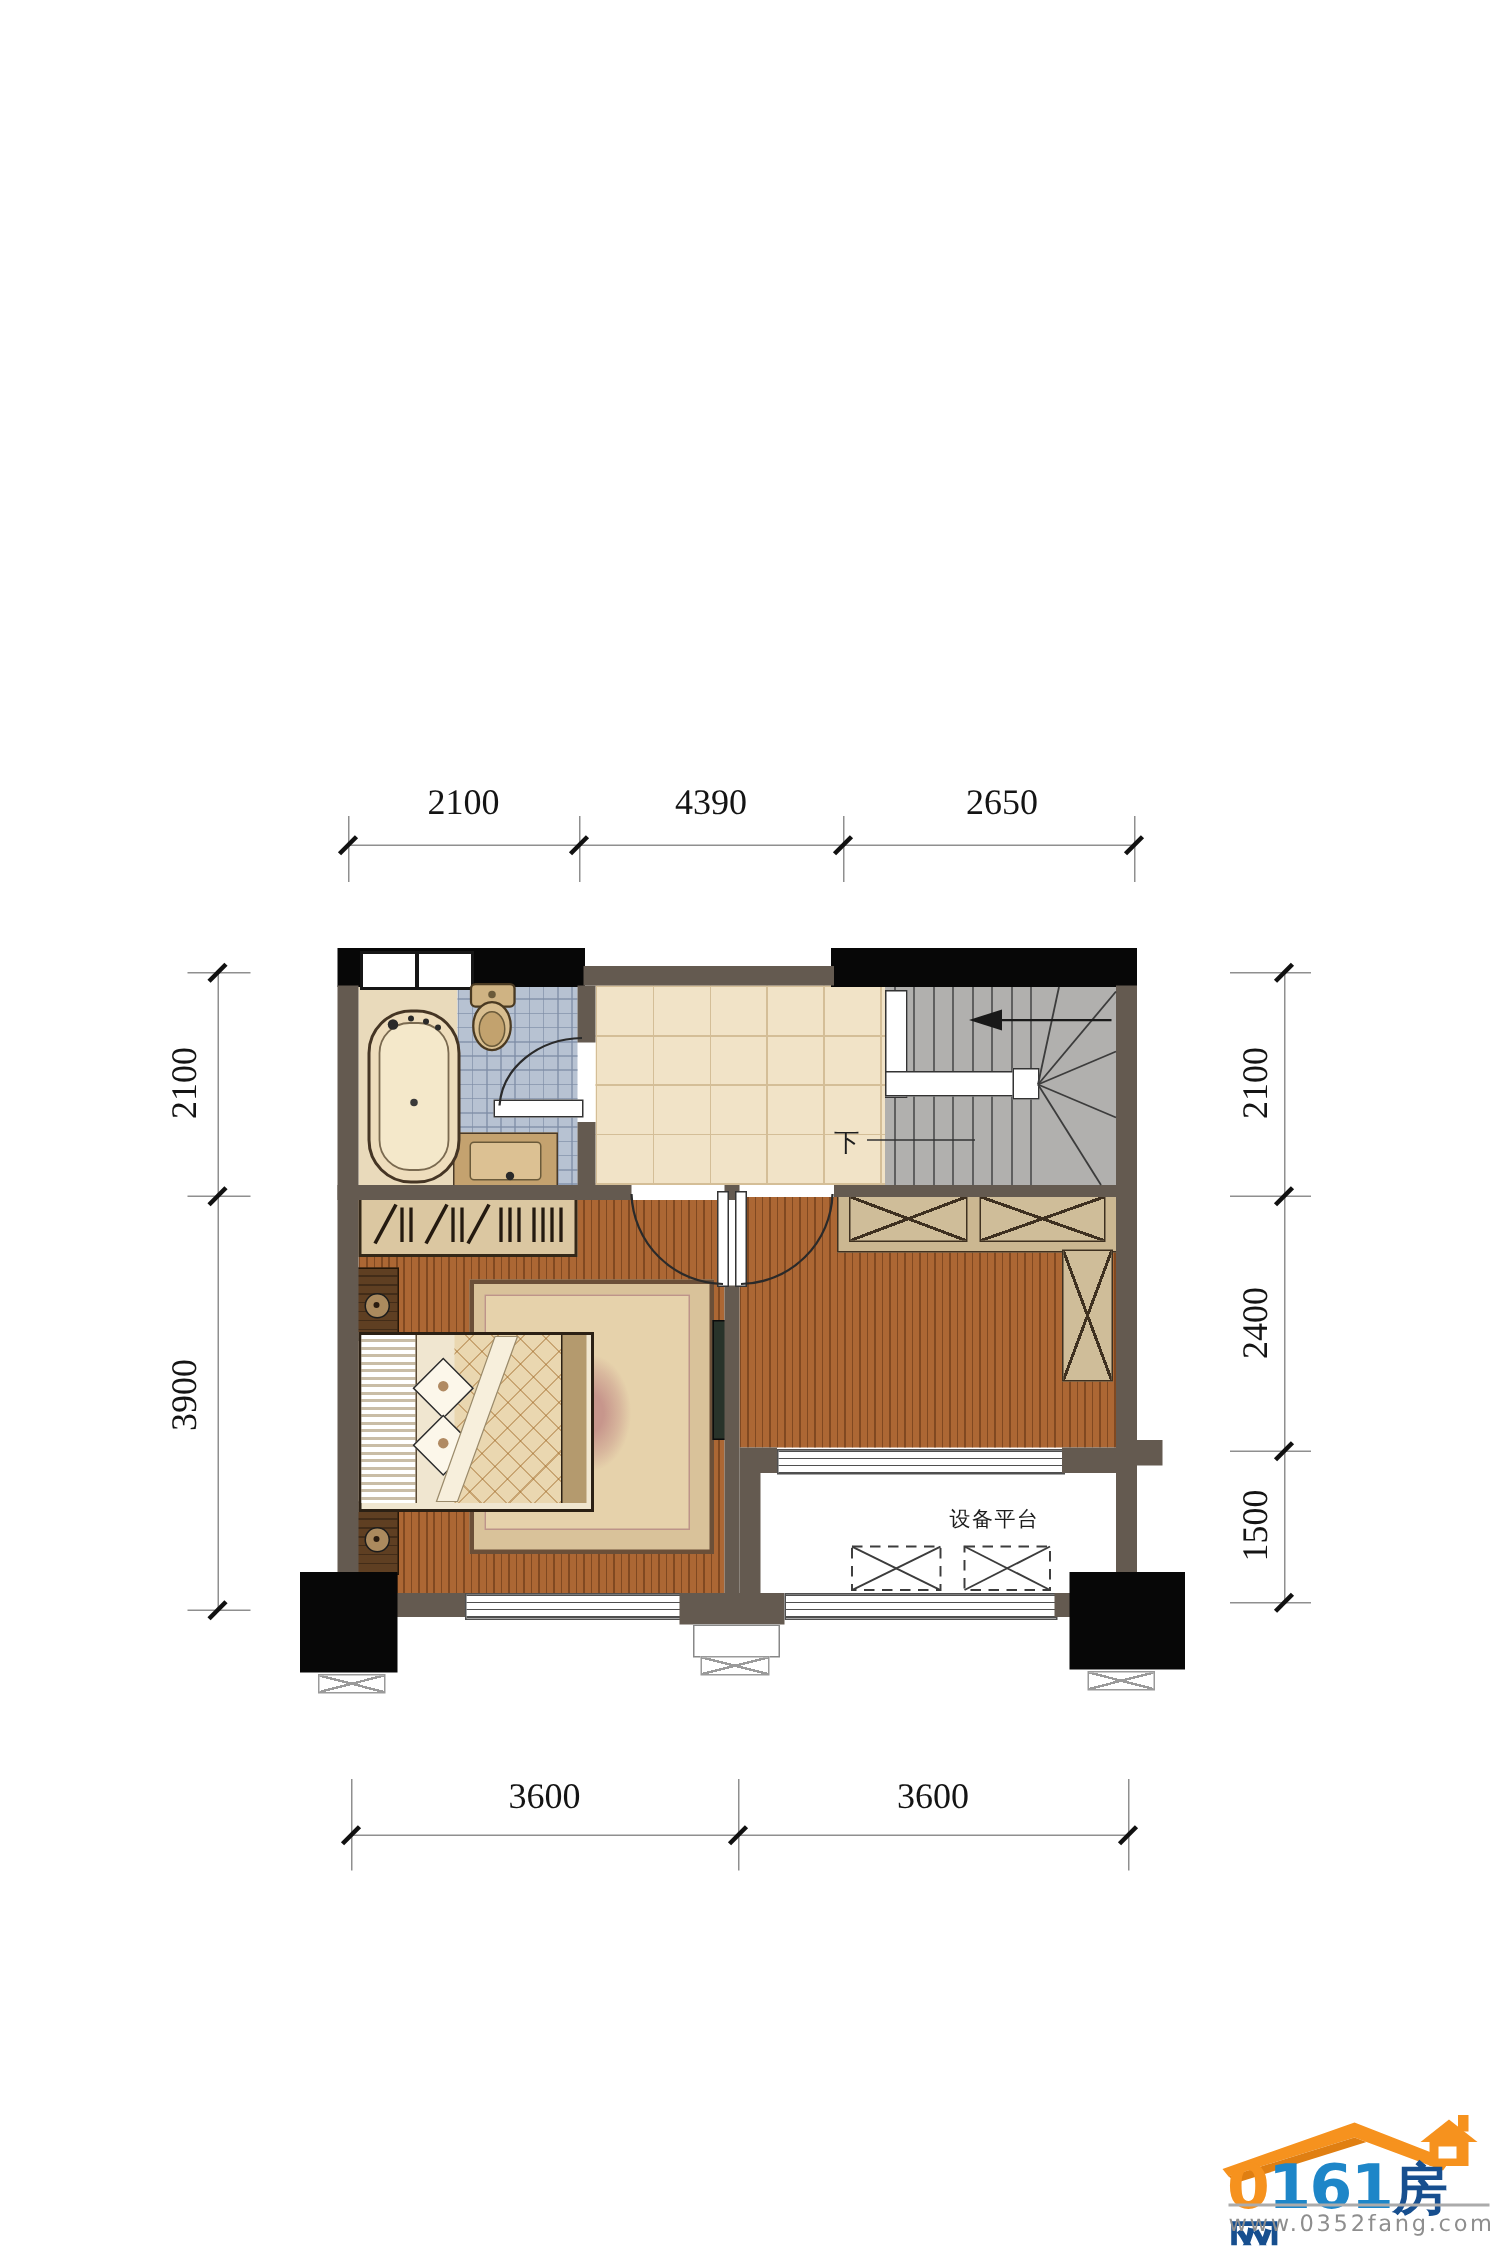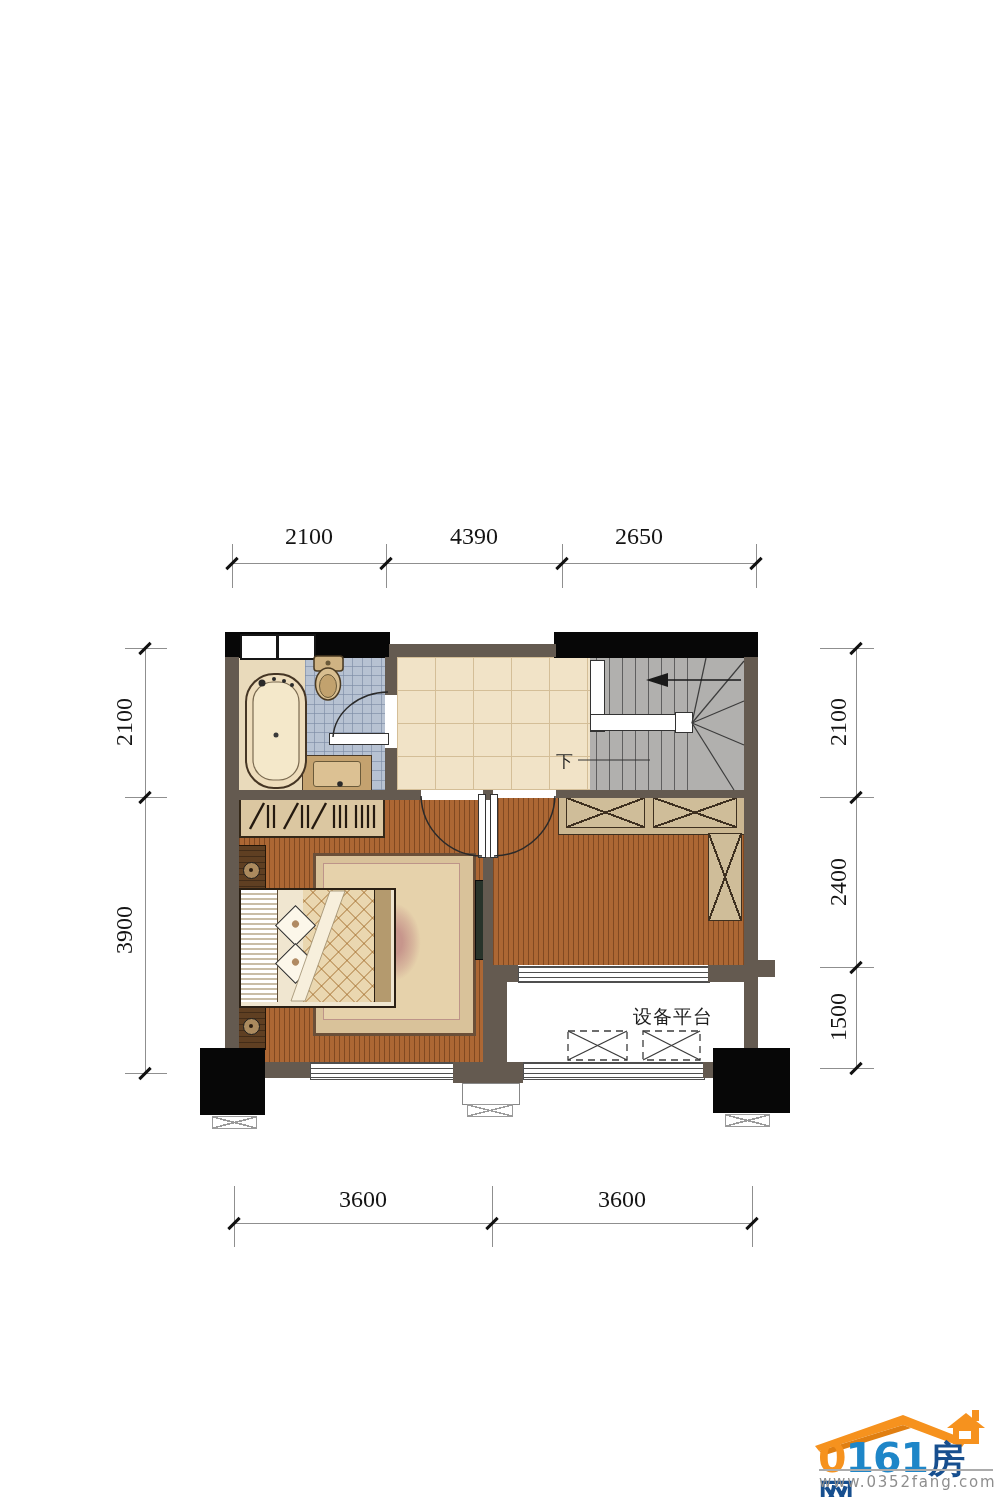--- a/index.html
+++ b/index.html
@@ -52,21 +52,21 @@
   <div class="dl" style="left:386px;top:544px;width:1px;height:44px"></div>
   <div class="dl" style="left:562px;top:544px;width:1px;height:44px"></div>
   <div class="dl" style="left:756px;top:544px;width:1px;height:44px"></div>
   <div class="dl" style="left:232px;top:563px;width:524px;height:1px"></div>
   <div class="tick" style="left:224px;top:562px"></div>
   <div class="tick" style="left:378px;top:562px"></div>
   <div class="tick" style="left:554px;top:562px"></div>
   <div class="tick" style="left:748px;top:562px"></div>
   <div class="dim" style="left:309px;top:536px">2100</div>
   <div class="dim" style="left:474px;top:536px">4390</div>
-  <div class="dim" style="left:639px;top:536px">2650</div>
+  <div class="dim" style="left:668px;top:536px">2650</div>
 
   <div class="dl" style="left:234px;top:1186px;width:1px;height:61px"></div>
   <div class="dl" style="left:492px;top:1186px;width:1px;height:61px"></div>
   <div class="dl" style="left:752px;top:1186px;width:1px;height:61px"></div>
   <div class="dl" style="left:234px;top:1223px;width:518px;height:1px"></div>
   <div class="tick" style="left:226px;top:1222px"></div>
   <div class="tick" style="left:484px;top:1222px"></div>
   <div class="tick" style="left:744px;top:1222px"></div>
   <div class="dim" style="left:363px;top:1199px">3600</div>
   <div class="dim" style="left:622px;top:1199px">3600</div>
@@ -238,21 +238,21 @@
         <line x1="627" y1="1031" x2="568" y2="1060"></line>
       <rect x="643" y="1031" width="57" height="29" stroke-dasharray="7,5"></rect>
       <line x1="643" y1="1031" x2="700" y2="1060"></line>
         <line x1="700" y1="1031" x2="643" y2="1060"></line>
     </g>
 
     <circle cx="340" cy="784" r="2.8" fill="#2a2a2a"></circle>
   </svg>
 
   <div class="cn" style="left:556px;top:750px;font-size:17px">下</div>
-  <div class="cn" style="left:633px;top:1004px;font-size:19px;letter-spacing:1px">设备平台</div>
+  <div class="cn" style="left:633px;top:1004px;font-size:14px;letter-spacing:1px">设备平台</div>
 
   <svg width="205" height="62" viewBox="0 0 205 62" style="left:795px;top:1398px">
     <polygon points="20,48 108,17 172,42 167,49 108,27 24,53" fill="#f6921e"></polygon>
     <polygon points="24,53 108,27 116,30 30,57" fill="#e07f12"></polygon>
     <g>
       <rect x="158" y="28" width="26" height="18" fill="#f6921e"></rect>
       <polygon points="152,30 171,15 190,30" fill="#f6921e"></polygon>
       <rect x="177" y="12" width="7" height="11" fill="#f6921e"></rect>
       <rect x="164" y="33" width="12" height="8" fill="#ffffff"></rect>
     </g>

